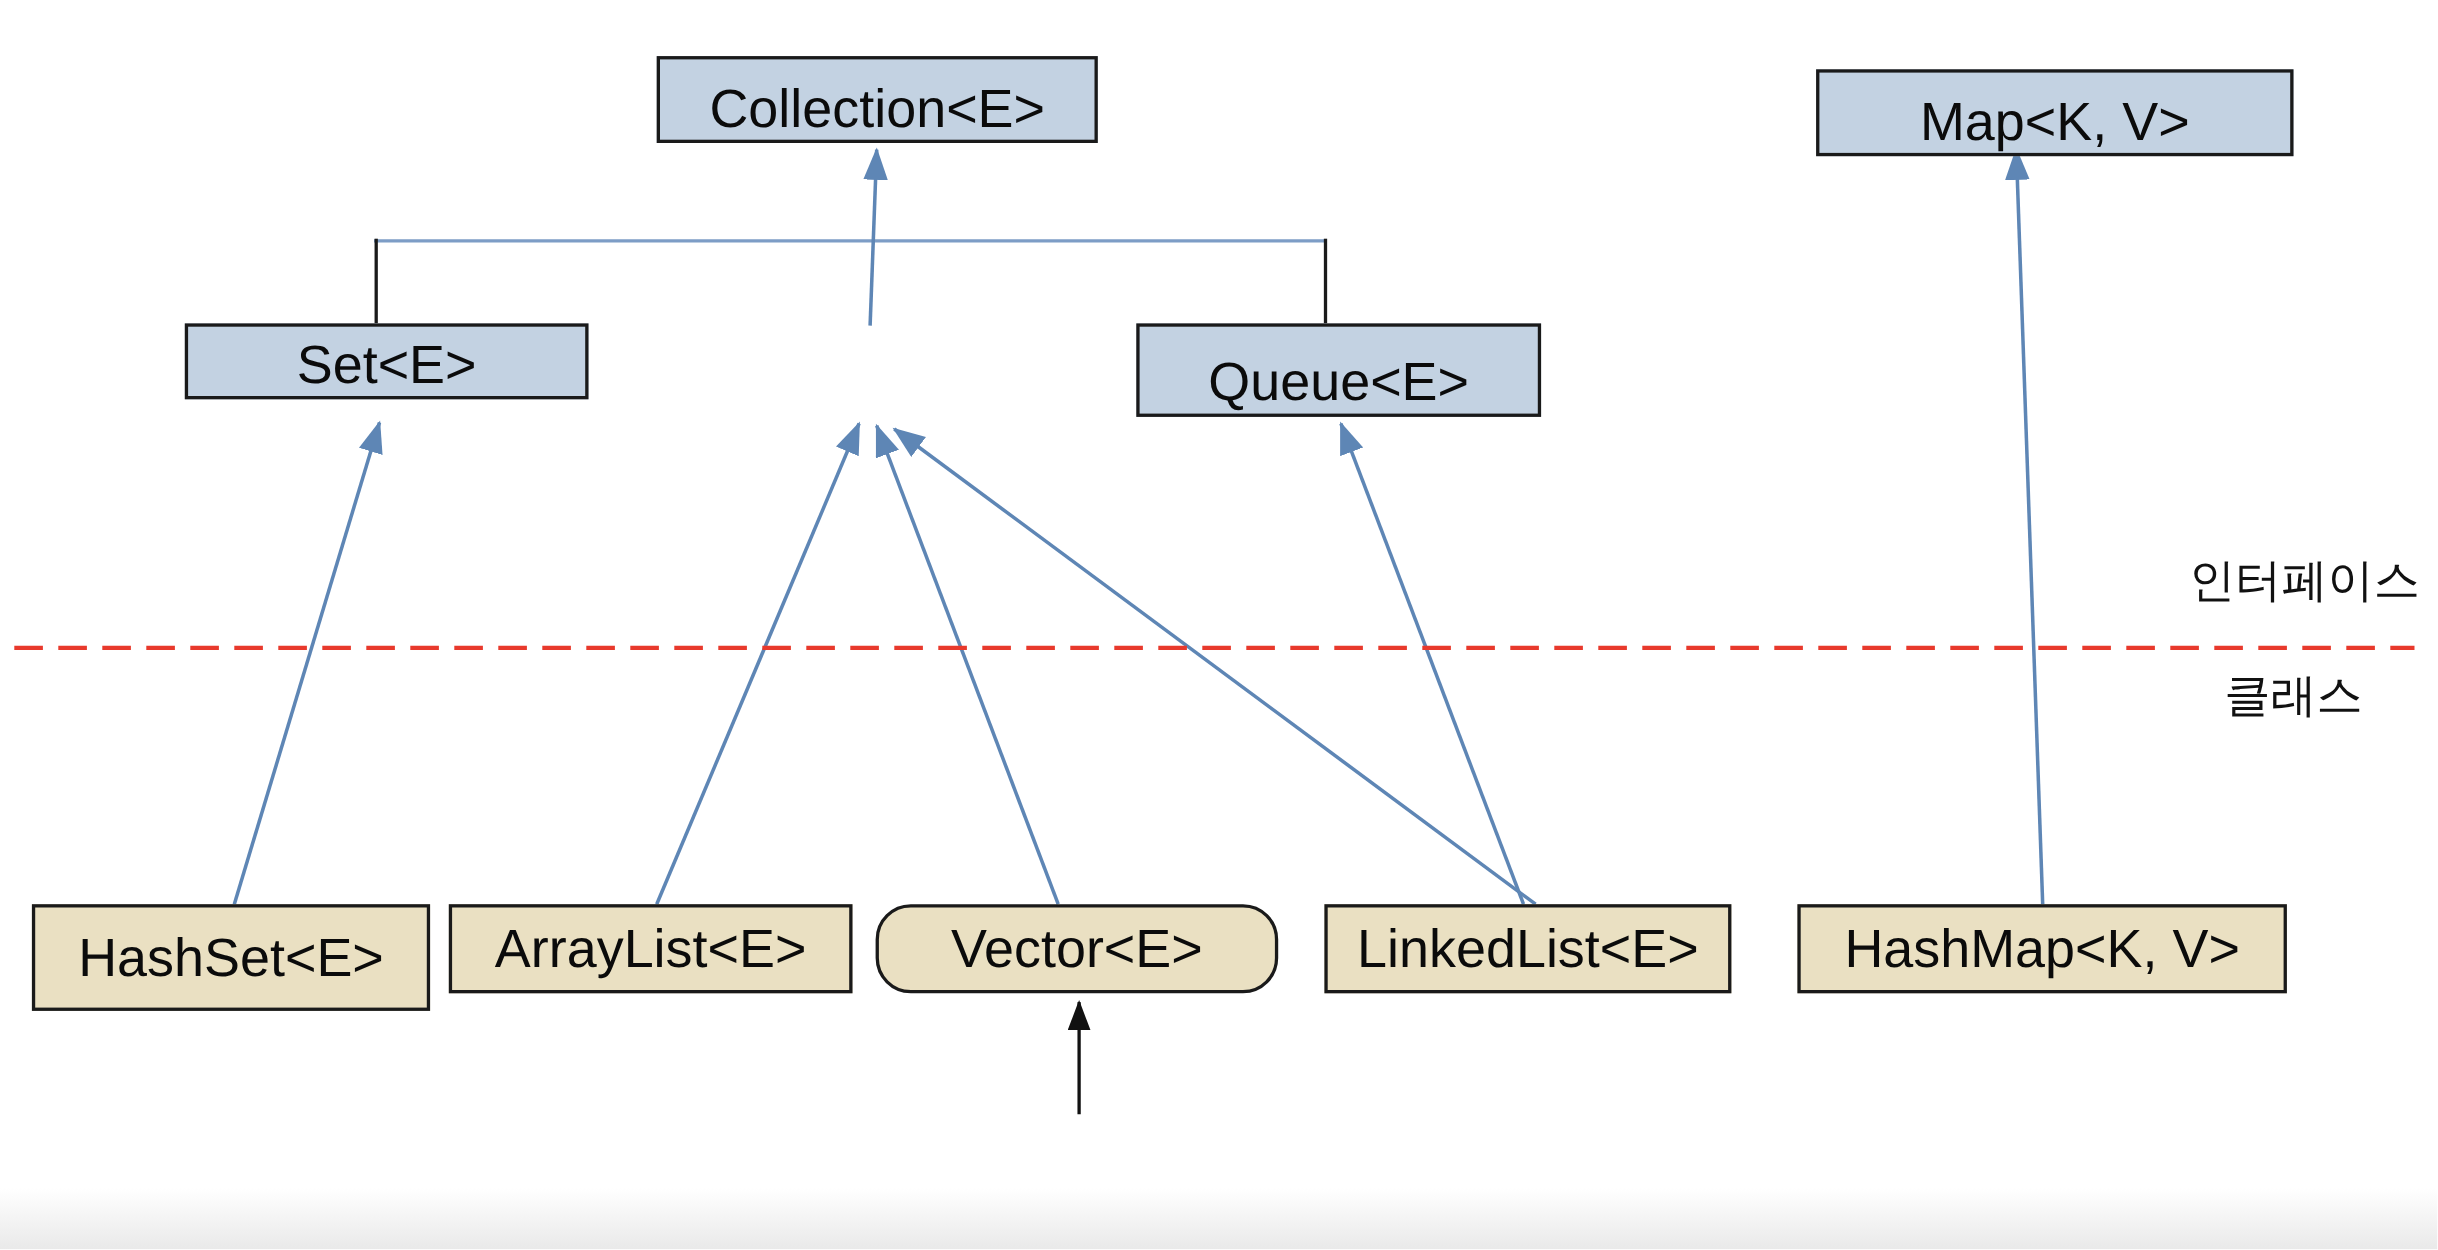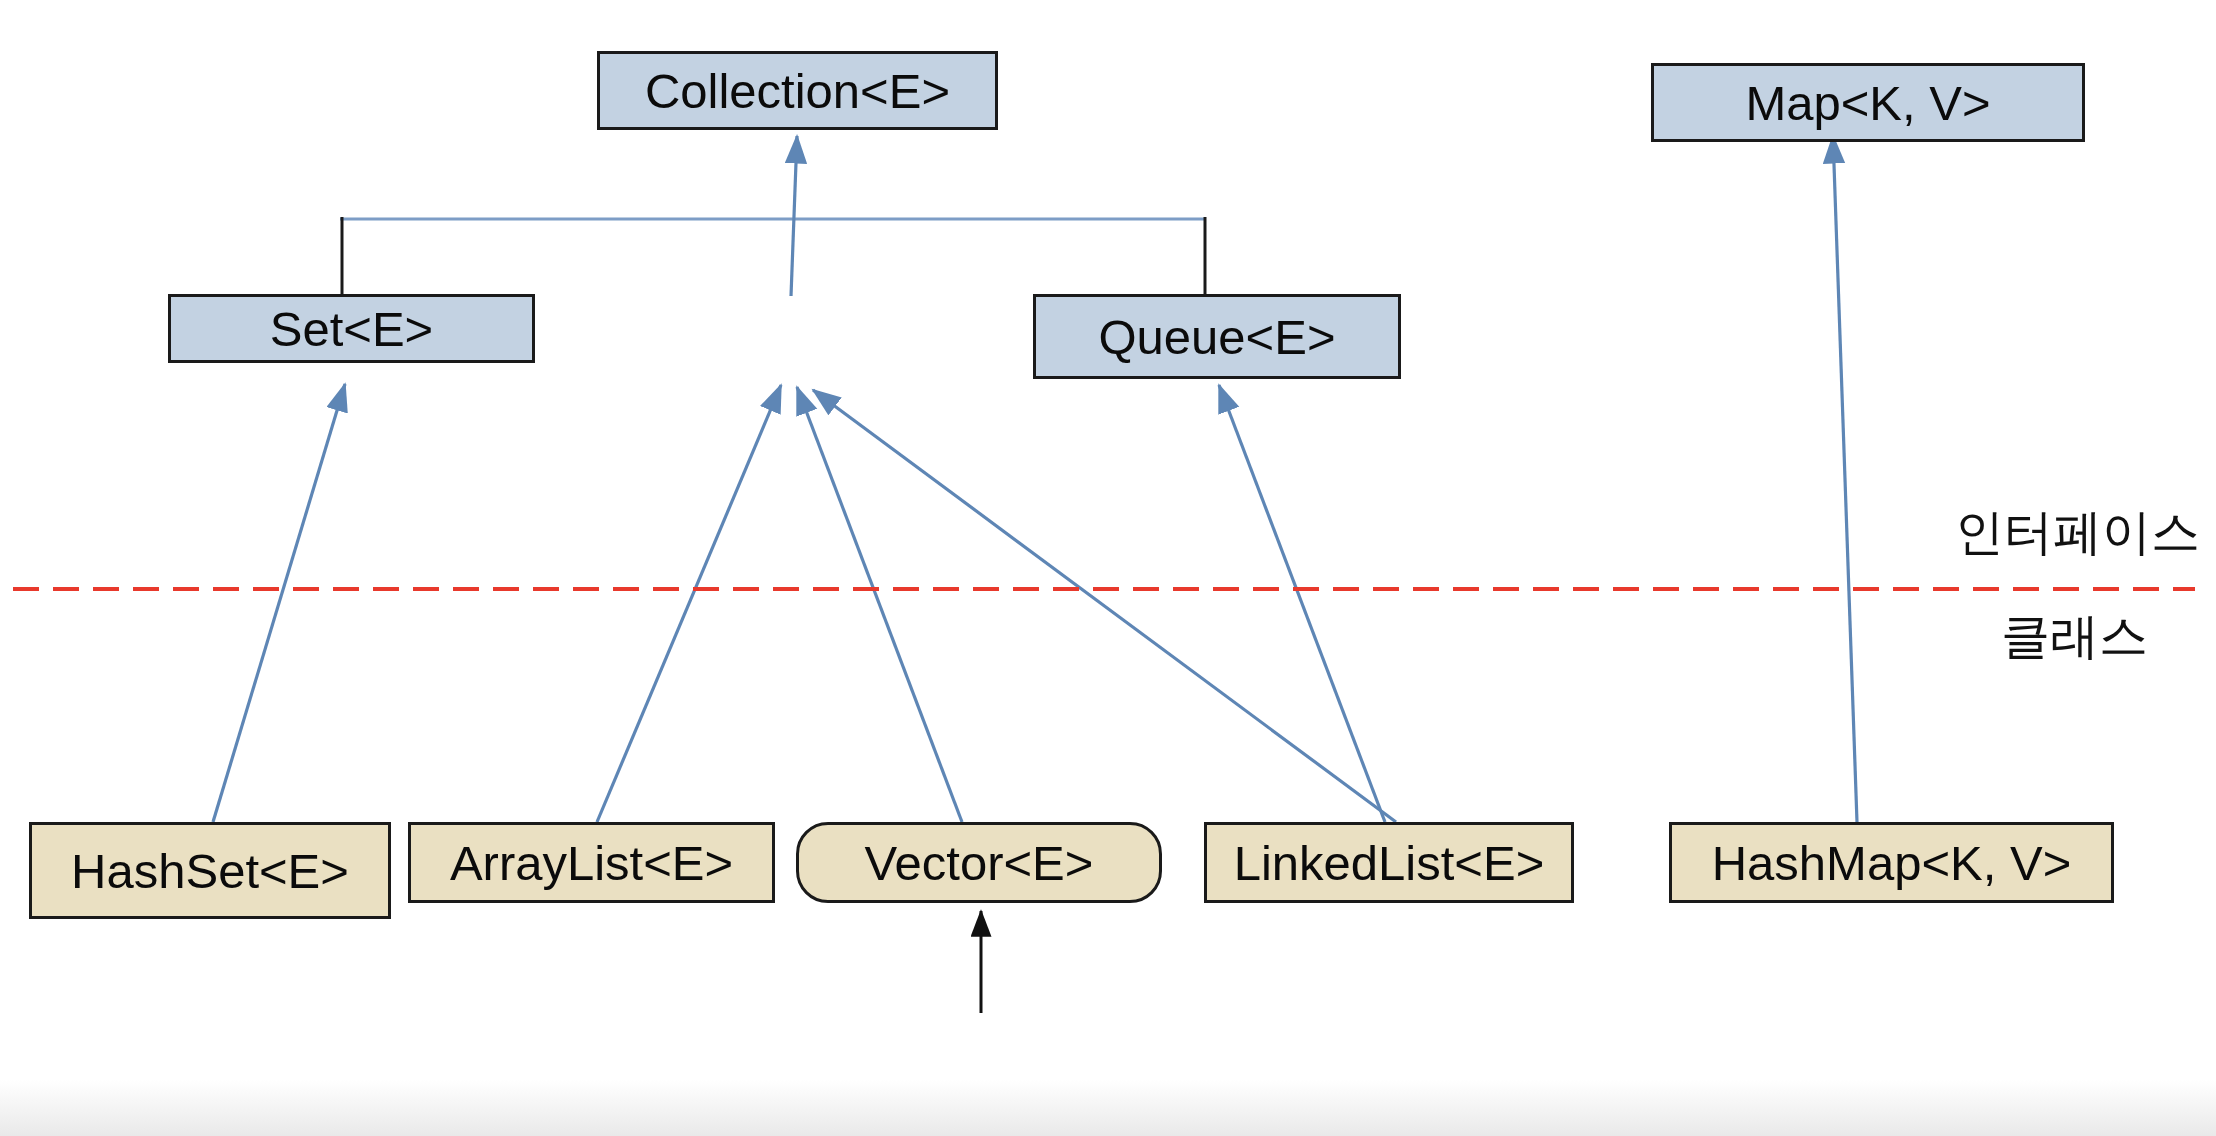--- a/index.html
+++ b/index.html
@@ -24,37 +24,37 @@
   .node{
     position:absolute;
     box-sizing:border-box;
     border:3px solid var(--node-border);
     display:flex;align-items:center;justify-content:center;
     font-size:49px;
     color:#0b0b0b;
     white-space:nowrap;
     letter-spacing:0px;
   }
-  .node.interface{background:var(--interface-fill);}
+  .node.interface{background:var(--interface-fill);align-items:flex-end;}
   .node.class{background:var(--class-fill);}
   #node-collection{left:597px;top:51px;width:401px;height:79px;}
   #node-map{left:1651px;top:63px;width:434px;height:79px;}
   #node-set{left:168px;top:294px;width:367px;height:69px;}
   #node-list{left:608px;top:294px;width:367px;height:85px;}
   #node-queue{left:1033px;top:294px;width:368px;height:85px;}
   #node-hashset{left:29px;top:822px;width:362px;height:97px;}
   #node-arraylist{left:408px;top:822px;width:367px;height:81px;}
   #node-vector{left:796px;top:822px;width:366px;height:81px;border-radius:32px;}
   #node-linkedlist{left:1204px;top:822px;width:370px;height:81px;}
-  #node-hashmap{left:1634px;top:822px;width:445px;height:81px;margin-left:35px;}
+  #node-hashmap{left:1634px;top:822px;width:445px;height:81px;}
   #node-stack{left:798px;top:1014px;width:367px;height:84px;}
   .region-label{
     position:absolute;
     color:var(--label-color);
-    font-size:49px;
+    font-size:42px;
     font-weight:400;
     white-space:nowrap;
   }
   #label-interface{top:500px;right:16px;}
   #label-class{top:604px;right:68px;}
   #bottom-shade{
     position:absolute;left:0;right:0;bottom:0;height:56px;
     background:linear-gradient(rgba(233,233,233,0), #e9e9e9);
   }
 </style>

